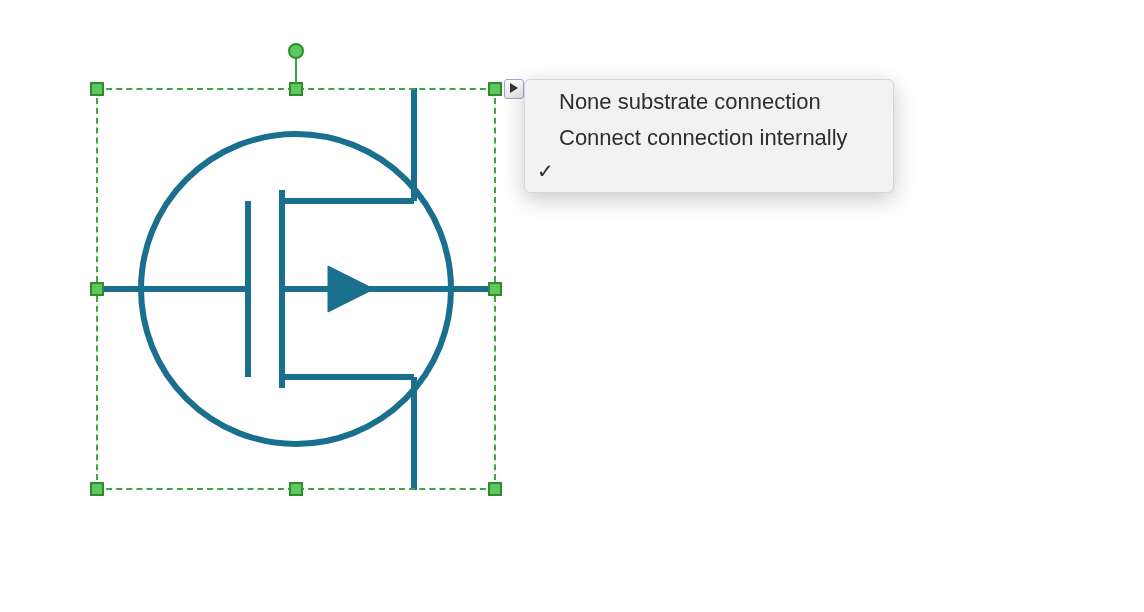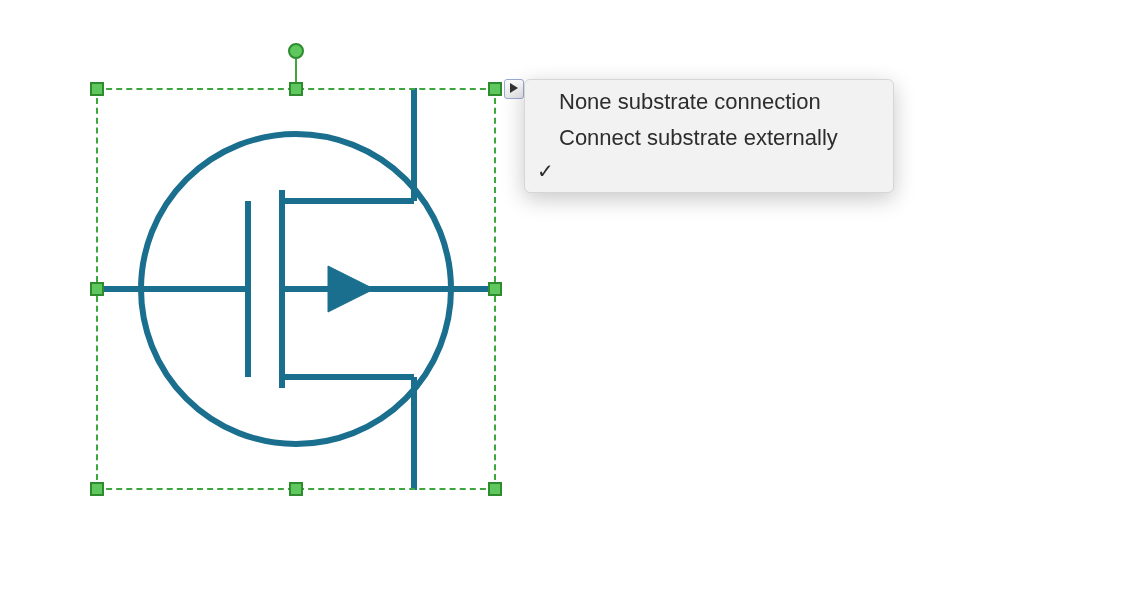--- a/index.html
+++ b/index.html
@@ -169,20 +169,20 @@
     </span>
   </div>
 
   <div class="context-menu">
     <div class="menu-item">
       <span class="menu-check"></span>
       <span class="menu-label">None substrate connection</span>
     </div>
     <div class="menu-item">
       <span class="menu-check"></span>
-      <span class="menu-label">Connect substrate externally</span>
+      <span class="menu-label">Connect connection internally</span>
     </div>
     <div class="menu-item">
       <span class="menu-check">✓</span>
     </div>
   </div>
 
 </div>
 
 </body></html>

